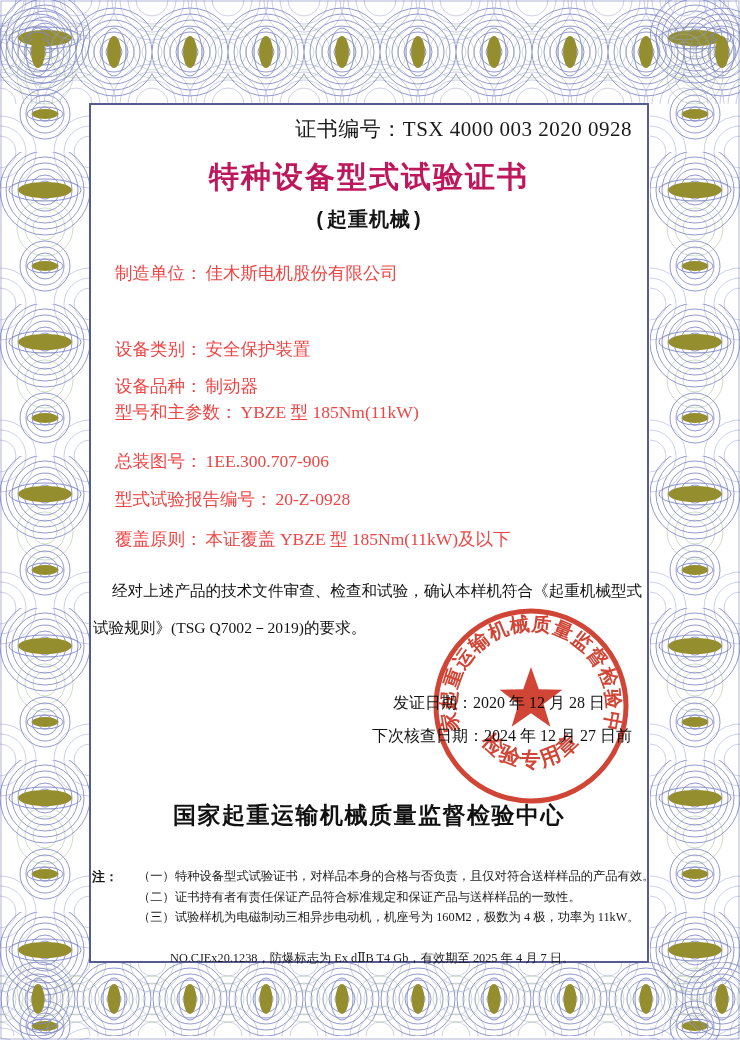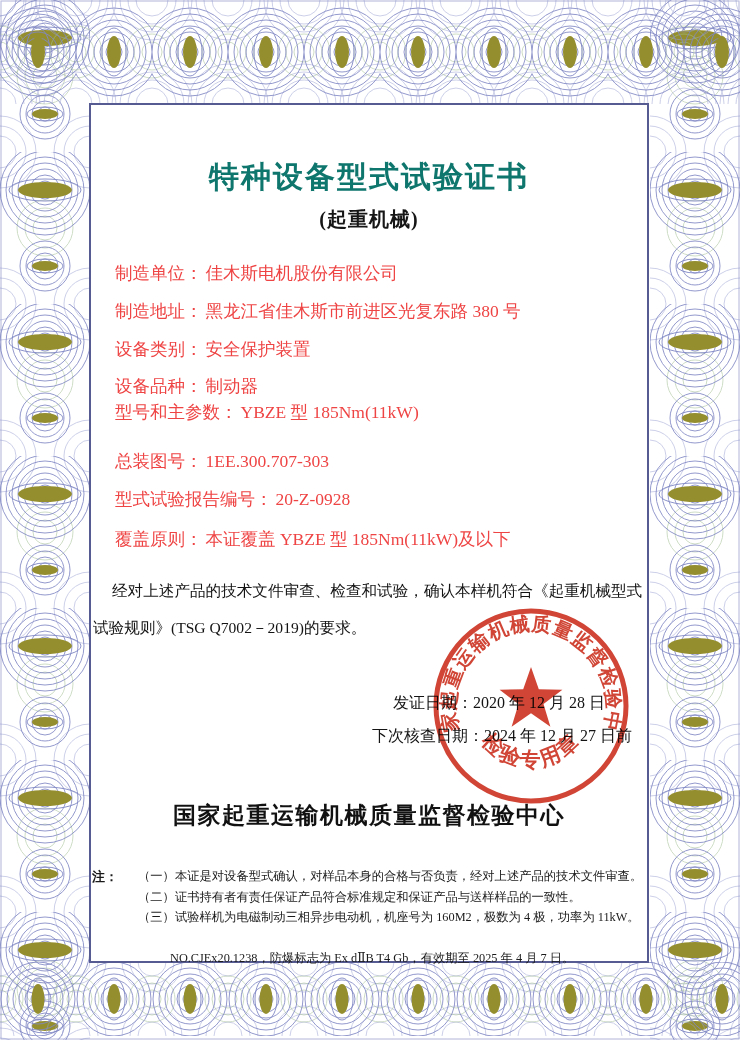--- a/index.html
+++ b/index.html
@@ -6,23 +6,23 @@
   .page{
     position:relative;width:740px;height:1046px;margin:0 auto;
     background:#ffffff;overflow:hidden;
     font-family:"Liberation Serif","DejaVu Serif",serif;color:#191919;
   }
   .border-svg{position:absolute;left:0;top:0;width:740px;height:1046px;}
   .abs{position:absolute;}
   .cert-no{top:115px;right:108px;font-size:21px;letter-spacing:.5px;white-space:nowrap;}
   .title{top:157px;left:90px;width:558px;text-align:center;
     font-family:"Liberation Sans","DejaVu Sans",sans-serif;
-    font-size:30px;font-weight:bold;letter-spacing:2px;color:#0f766e;}
+    font-size:30px;font-weight:bold;letter-spacing:2px;color:#be185d;}
   .subtitle{top:206px;left:90px;width:558px;text-align:center;
-    font-family:Liberation Serif, serif;
+    font-family:Liberation Mono, monospace;
     font-size:20px;font-weight:bold;letter-spacing:1px;color:#161616;}
   .field{left:115px;font-size:17.5px;white-space:nowrap;color:#ef4444;}
   .field .val{margin-left:3px;}
   .stmt{left:93px;font-size:15.6px;white-space:nowrap;color:#141414;}
   .stmt.l1{top:581px;text-indent:19px;}
   .stmt.l2{top:618px;}
   .date-line{font-size:16px;white-space:nowrap;color:#141414;}
   .date-issue{left:393px;top:693px;}
   .date-next{left:372px;top:726px;}
   .stamp{position:absolute;left:421px;top:596px;width:220px;height:220px;
@@ -199,41 +199,41 @@
     </defs>
 
     <rect x="0" y="0" width="90" height="1040" fill="url(#pbSideL)"></rect>
     <rect x="650" y="0" width="90" height="1040" fill="url(#pbSideR)"></rect>
     <rect x="0" y="0" width="740" height="104" fill="url(#pbTop)"></rect>
     <rect x="0" y="962" width="740" height="74" fill="url(#pbBot)"></rect>
     <rect x="1" y="1" width="738" height="1038" fill="none" stroke="#7f86c3" opacity="0.6"></rect>
     <rect x="90" y="104" width="558" height="858" fill="#ffffff" stroke="#565c92" stroke-width="2"></rect>
   </svg>
 
+  <div class="abs cert-no">
+    <span>证书编号：</span><span>TSX 4000 003 2020 0928</span>
+  </div>
 
   <div class="abs title">特种设备型式试验证书</div>
   <div class="abs subtitle">(起重机械)</div>
 
   <div class="abs field" style="top:261px">
     <span class="lbl">制造单位：</span><span class="val">佳木斯电机股份有限公司</span>
   </div>
-  <div class="abs field" style="top:299px">
-    <span class="lbl">制造地址：</span><span class="val">黑龙江省佳木斯市前进区光复东路 380 号</span>
-  </div>
   <div class="abs field" style="top:337px">
     <span class="lbl">设备类别：</span><span class="val">安全保护装置</span>
   </div>
   <div class="abs field" style="top:374px">
     <span class="lbl">设备品种：</span><span class="val">制动器</span>
   </div>
   <div class="abs field" style="top:400px">
     <span class="lbl">型号和主参数：</span><span class="val">YBZE 型 185Nm(11kW)</span>
   </div>
   <div class="abs field" style="top:449px">
-    <span class="lbl">总装图号：</span><span class="val">1EE.300.707-303</span>
+    <span class="lbl">总装图号：</span><span class="val">1EE.300.707-906</span>
   </div>
   <div class="abs field" style="top:487px">
     <span class="lbl">型式试验报告编号：</span><span class="val">20-Z-0928</span>
   </div>
   <div class="abs field" style="top:527px">
     <span class="lbl">覆盖原则：</span><span class="val">本证覆盖 YBZE 型 185Nm(11kW)及以下</span>
   </div>
 
   <div class="abs stmt l1">经对上述产品的技术文件审查、检查和试验，确认本样机符合《起重机械型式</div>
   <div class="abs stmt l2">试验规则》(TSG Q7002－2019)的要求。</div>
@@ -252,18 +252,18 @@
     </text>
     <polygon fill="#cc3524" transform="translate(110,104)" points="0,-33 7.8,-10.7 31.4,-10.2 12.5,4.1 19.4,26.7 0,13.2 -19.4,26.7 -12.5,4.1 -31.4,-10.2 -7.8,-10.7"></polygon>
     <text font-size="21" font-weight="bold" fill="#cc3524" letter-spacing="2" font-family="Liberation Serif, DejaVu Serif, serif">
       <textPath href="#arcBot" startOffset="50%" text-anchor="middle">检验专用章</textPath>
     </text>
   </svg>
 
   <div class="abs issuer">国家起重运输机械质量监督检验中心</div>
 
   <div class="abs notes-label">注：</div>
-  <div class="abs note n1">（一）本证是对设备型式确认，对样品本身的合格与否负责，经对上述产品的技术文件审查。</div>
+  <div class="abs note n1">（一）特种设备型式试验证书，对样品本身的合格与否负责，且仅对符合送样样品的产品有效。</div>
   <div class="abs note n2">（二）证书持有者有责任保证产品符合标准规定和保证产品与送样样品的一致性。</div>
   <div class="abs note n3">（三）试验样机为电磁制动三相异步电动机，机座号为 160M2，极数为 4 极，功率为 11kW。</div>
   <div class="abs note n5">NO.CJEx20.1238，防爆标志为 Ex dⅡB T4 Gb，有效期至 2025 年 4 月 7 日。</div>
 
 </div>
 
 </body></html>

